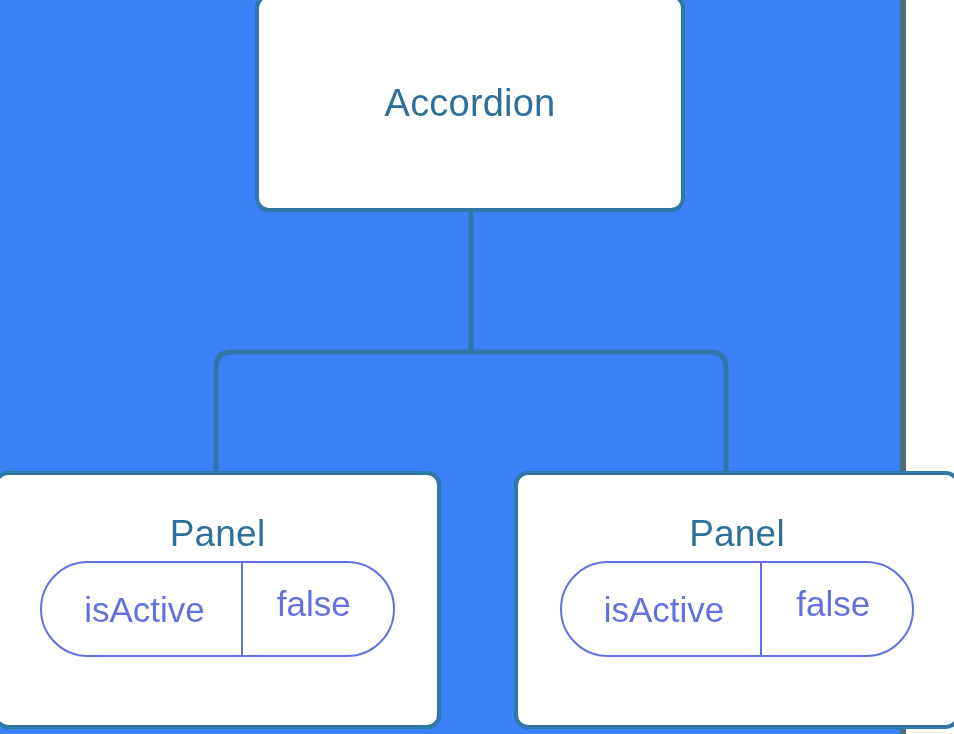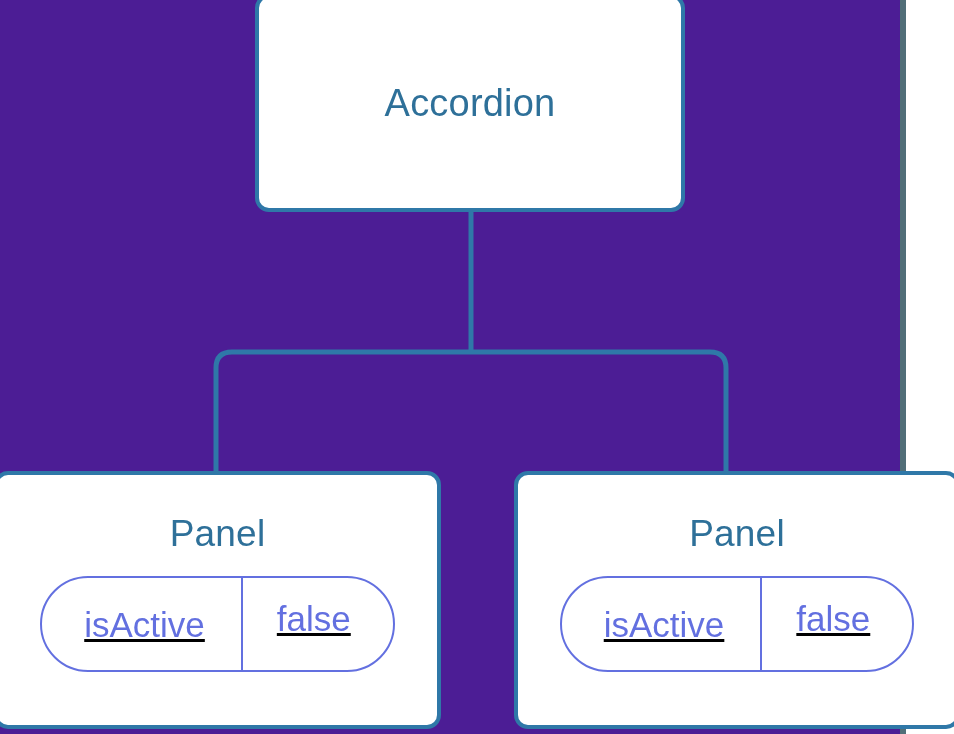--- a/index.html
+++ b/index.html
@@ -10,21 +10,21 @@
     width: 954px;
     height: 734px;
     overflow: hidden;
     font-family: "Liberation Sans", sans-serif;
   }
 
   #diagram-root {
     position: relative;
     width: 906px;
     height: 734px;
-    background: #4c1d95;
+    background: #3b82f6;
   }
 
   
   #right-edge-strip {
     position: absolute;
     top: 0;
     right: 0;
     width: 6px;
     height: 734px;
     background: #516e78;
@@ -84,30 +84,29 @@
     letter-spacing: 0.2px;
     white-space: nowrap;
   }
 
   #node-accordion .node-title {
     font-size: 38px;
   }
 
   
   .state-pill {
-    margin-top: 24px;
+    margin-top: 9px;
     display: flex;
     align-items: stretch;
     border: 2px solid #6370e0;
     border-radius: 56px;
     background: transparent;
     height: 96px;
     box-sizing: border-box;
     overflow: hidden;
-    text-decoration: underline;
   }
 
   .pill-key,
   .pill-value {
     display: flex;
     align-items: center;
     justify-content: center;
     color: #6370e0;
     font-size: 35px;
     line-height: 1;

